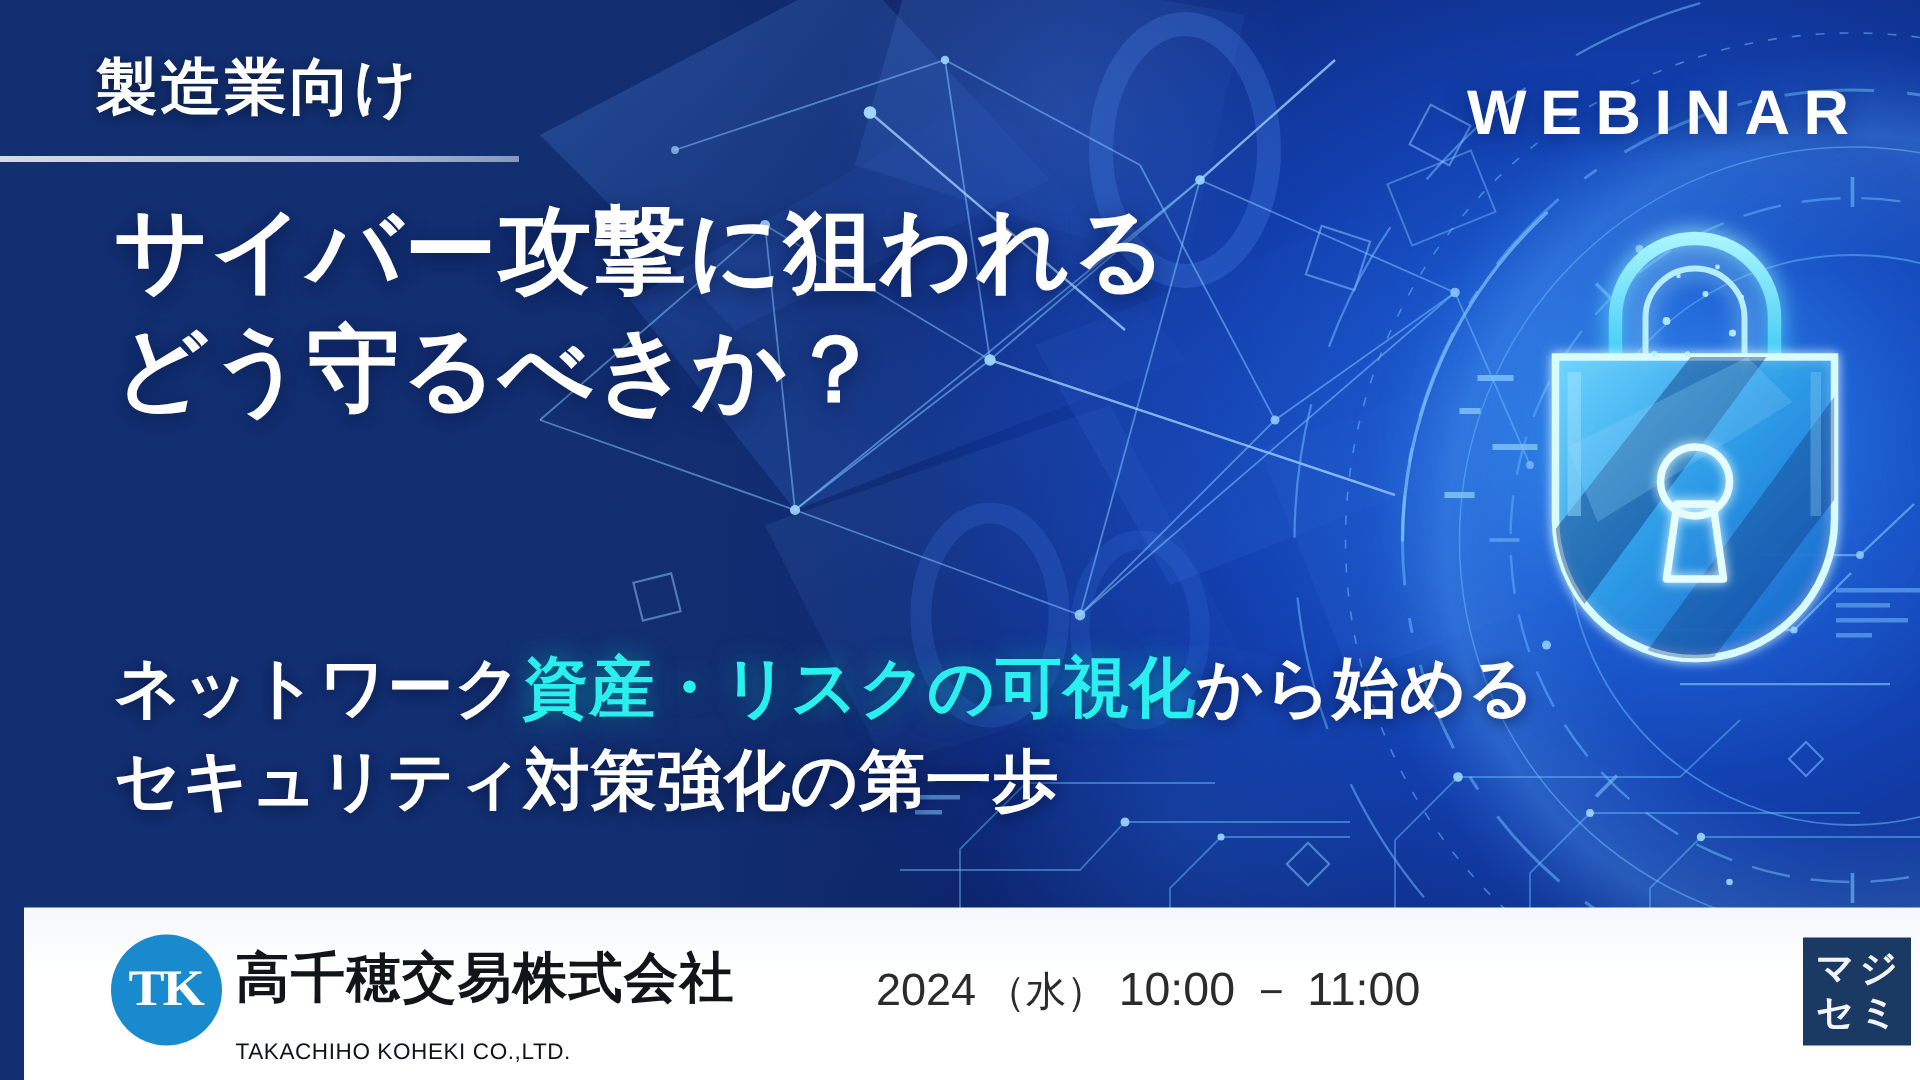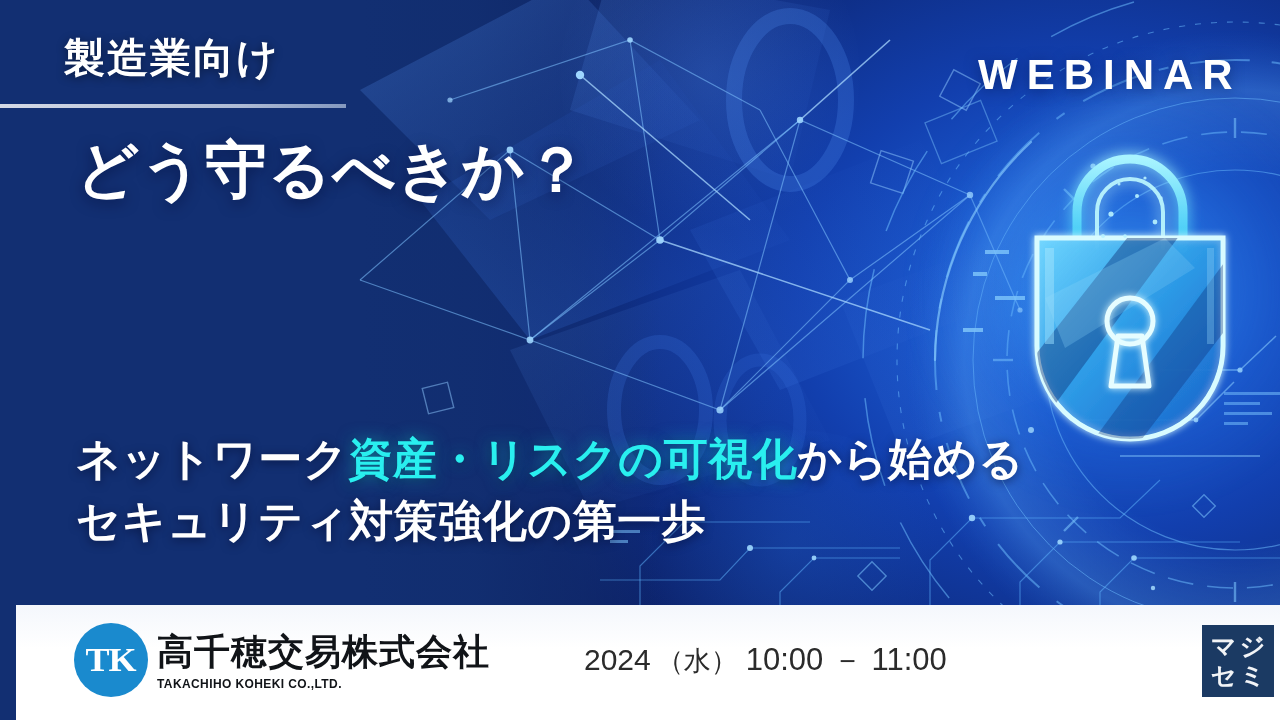--- a/index.html
+++ b/index.html
@@ -79,21 +79,21 @@
 
   .title{position:absolute;left:76px;top:136px;width:900px;}
   .title-line{
     font-size:62px;font-weight:700;line-height:1.03;
     letter-spacing:1px;white-space:nowrap;
     text-shadow:0 3px 14px rgba(0,10,50,.55);
   }
   .t-white{color:#ffffff;}
   .t-cyan{color:#25f2f2;text-shadow:0 0 22px rgba(20,230,235,.55),0 3px 12px rgba(0,10,50,.5);}
   .title-line.l2{font-size:63px;margin-top:4px;}
-  .title-line.l3{margin-top:2px;}
+  .title-line.l3{margin-top:19px;font-family:Liberation Mono, monospace;}
 
   .sub{position:absolute;left:76px;top:428px;width:960px;}
   .sub-line{
     font-size:44px;font-weight:700;line-height:1.42;white-space:nowrap;
     letter-spacing:.5px;
     text-shadow:0 2px 10px rgba(0,8,40,.6);
   }
   .s-white{color:#ffffff;}
   .s-cyan{color:#29efef;text-shadow:0 0 16px rgba(25,230,235,.5),0 2px 9px rgba(0,8,40,.55);}
 
@@ -123,22 +123,22 @@
     font-size:34px;font-weight:700;color:#ffffff;letter-spacing:-1px;
     font-family:"Liberation Serif","DejaVu Serif",serif;
     transform:scaleX(1.06);
   }
   .tk-names{margin-left:9px;padding-top:11px;}
   .tk-jp{
     font-size:36px;font-weight:700;color:#111418;letter-spacing:1px;
     line-height:1;white-space:nowrap;
   }
   .tk-en{
-    font-size:12px;font-weight:700;color:#111418;letter-spacing:.4px;
-    margin-top:7px;white-space:nowrap;
+    font-size:15px;font-weight:400;color:#111418;letter-spacing:.4px;
+    margin-top:23px;white-space:nowrap;
   }
 
   .datetime{
     position:absolute;left:568px;top:34px;
     color:#2b2b2b;white-space:nowrap;
     display:flex;align-items:baseline;
   }
   .dt-year{font-size:30px;font-weight:400;letter-spacing:0;}
   .dt-day{font-size:58px;font-weight:400;letter-spacing:-1px;margin-left:11px;line-height:1;}
   .dt-dow{font-size:27px;font-weight:400;margin-left:6px;}
@@ -411,20 +411,21 @@
       </g>
     </svg>
   </div>
 
   <div class="kicker">製造業向け</div>
   <div class="rule"></div>
 
   <div class="webinar">WEBINAR</div>
 
   <div class="title">
+    <div class="title-line l1 t-white">サイバー攻撃に狙われる</div>
     <div class="title-line l3 t-white">どう守るべきか？</div>
   </div>
 
   <div class="sub">
     <div class="sub-line"><span class="s-white">ネットワーク</span><span class="s-cyan">資産・リスクの可視化</span><span class="s-white">から始める</span></div>
     <div class="sub-line s-white">セキュリティ対策強化の第一歩</div>
   </div>
 
   <div class="footer">
 

